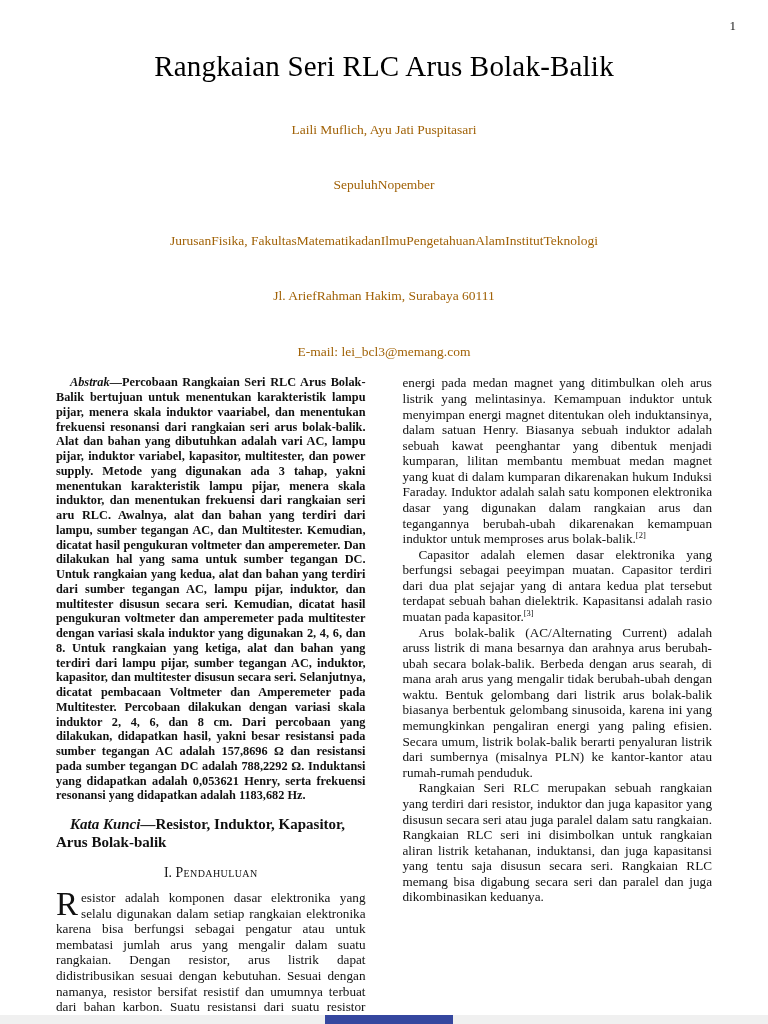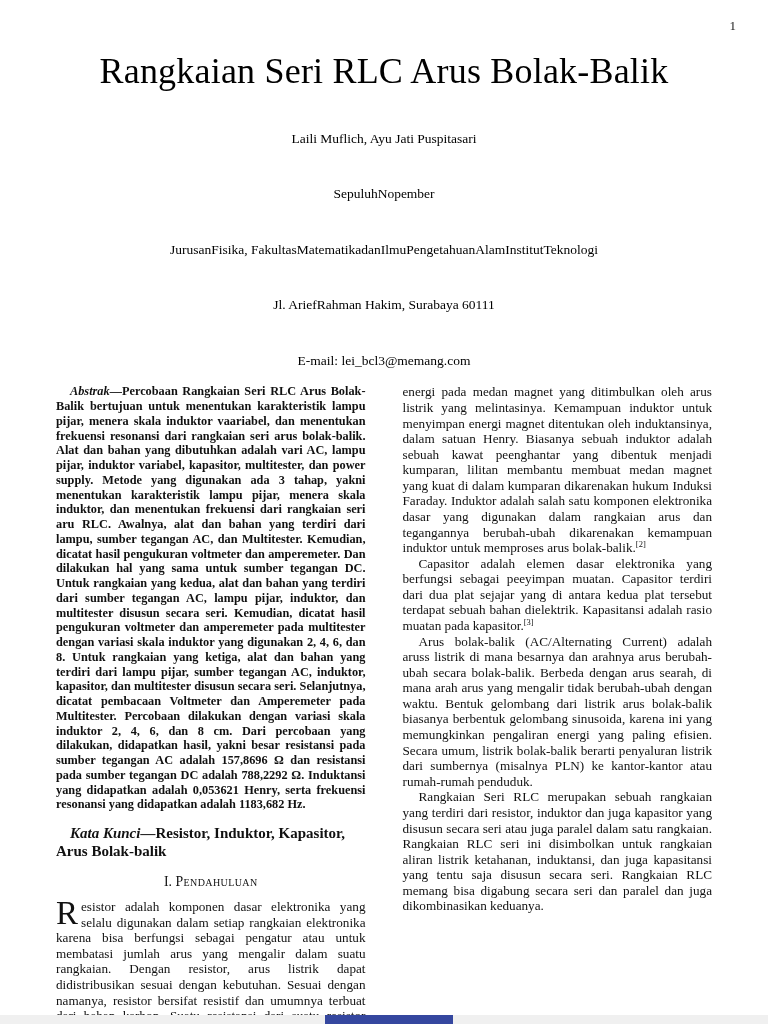--- a/index.html
+++ b/index.html
@@ -16,24 +16,24 @@
     width:768px; height:1024px;
     background:#ffffff;
     overflow:hidden;
   }
   .page-number {
     position:absolute; top:18px; right:32px;
     font-size:13px; color:#222;
   }
   header { text-align:center; padding-top:50px; }
   .title {
-    font-size:36px; font-weight:normal; color:#000;
+    font-size:29px; font-weight:normal; color:#000;
     letter-spacing:0.2px; margin-bottom:31px;
   }
-  .meta { font-size:13.5px; line-height:1.22; color:#000000;margin-top:39px; }
+  .meta { font-size:13.5px; line-height:1.22; color:#a16207;margin-top:39px; }
   .columns {
     display:flex; gap:37px;
     padding:15px 56px 0 56px;
   }
   .col { width:317.5px; text-align:justify; }
   .abstract {
     font-size:12.3px; font-weight:bold; line-height:1.2;
     text-indent:14px;
   }
   .abstract .label, .keywords .label { font-style:italic; font-weight:bold; }

